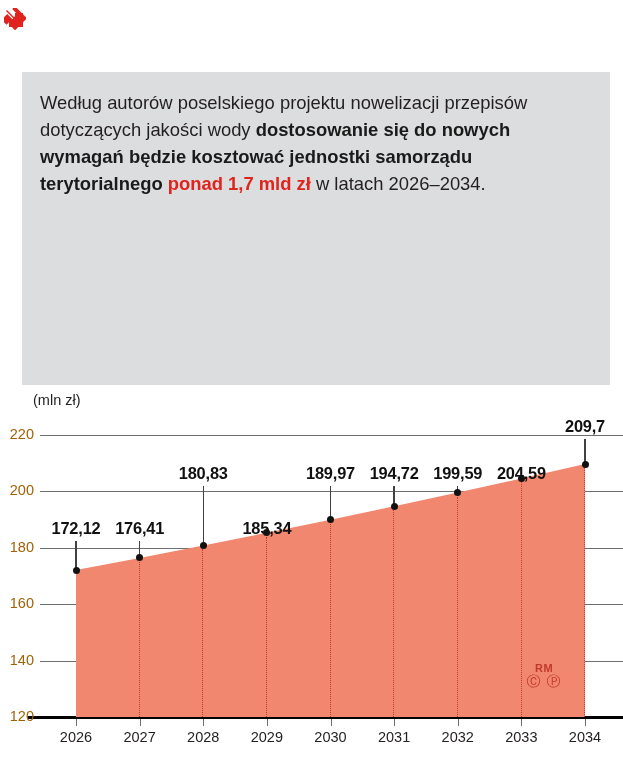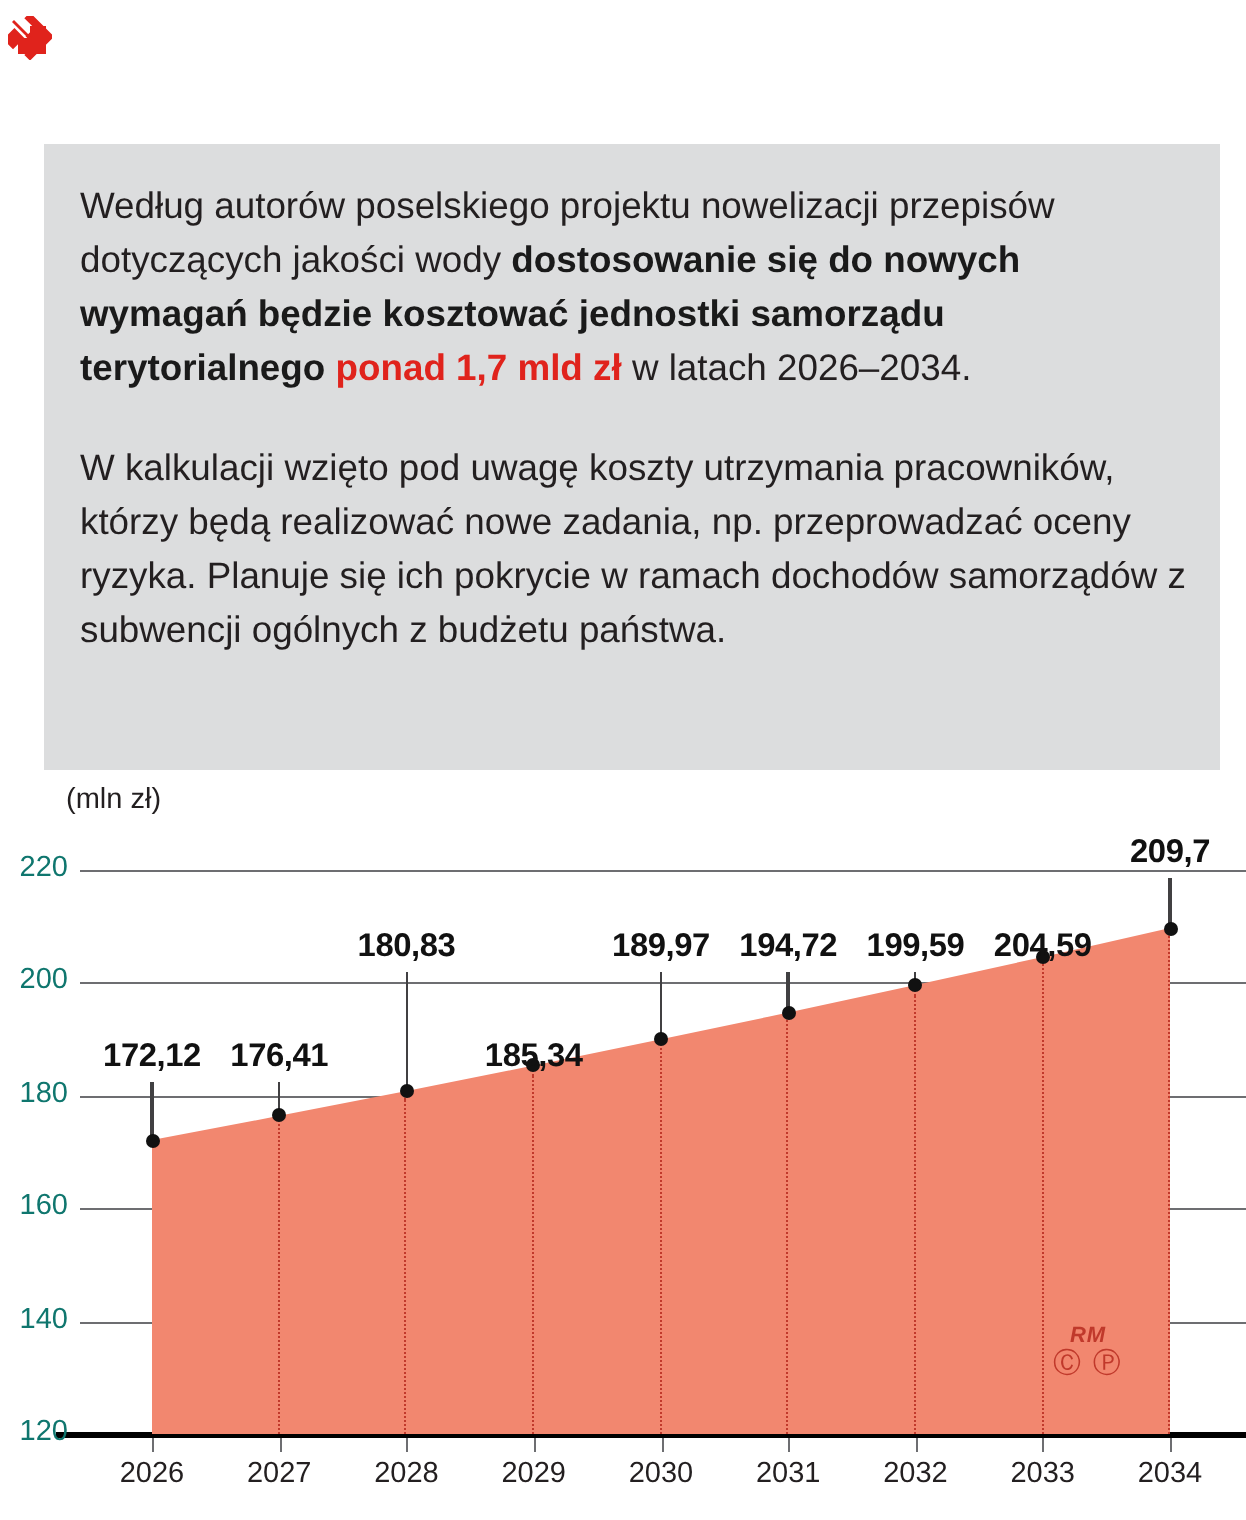--- a/index.html
+++ b/index.html
@@ -95,21 +95,21 @@
     width: 595px;
     height: 3px;
     background: #000000;
   }
   .ytick {
     position: absolute;
     left: 0;
     width: 34px;
     text-align: right;
     font-size: 14.5px;
-    color: #0f766e;
+    color: #a16207;
   }
   .xtick-mark {
     position: absolute;
     width: 1px;
     height: 7px;
     background: #6D6E71;
   }
   .xtick {
     position: absolute;
     width: 56px;
@@ -144,21 +144,20 @@
   .watermark {
     position: absolute;
     width: 54px;
     text-align: center;
     color: #C0392B;
   }
   .wm-rm {
     font-size: 11px;
     font-weight: bold;
     letter-spacing: 0.4px;
-    font-style: italic;
   }
   .wm-marks {
     font-size: 14px;
     line-height: 15px;
     letter-spacing: 1px;
   }
 </style>
 </head>
 <body>
 
@@ -170,21 +169,20 @@
     </svg>
   </span>
 </div>
 
 <div class="panel">
   <div class="panel-inner">
     <div class="para">
       <span>Według autorów poselskiego projektu nowelizacji przepisów dotyczących jakości wody </span><b>dostosowanie się do nowych wymagań będzie kosztować jednostki samorządu terytorialnego</b>
       <span class="red">ponad 1,7 mld zł</span><span> w latach 2026–2034.</span>
     </div>
-    <div class="para second">W kalkulacji wzięto pod uwagę koszty utrzymania pracowników, którzy będą realizować nowe zadania, np. przeprowadzać oceny ryzyka. Planuje się ich pokrycie w ramach dochodów samorządów z subwencji ogólnych z budżetu państwa.</div>
   </div>
 </div>
 
 <div class="chart">
   <div class="unit-label">(mln zł)</div>
   <div class="plot" id="plot">
       <div class="baseline" style="top: 324px;"></div>
       <div class="ytick" style="top: 316px;">120</div>
       <div class="gridline" style="top: 268.6px;"></div>
       <div class="ytick" style="top: 259.6px;">140</div>

